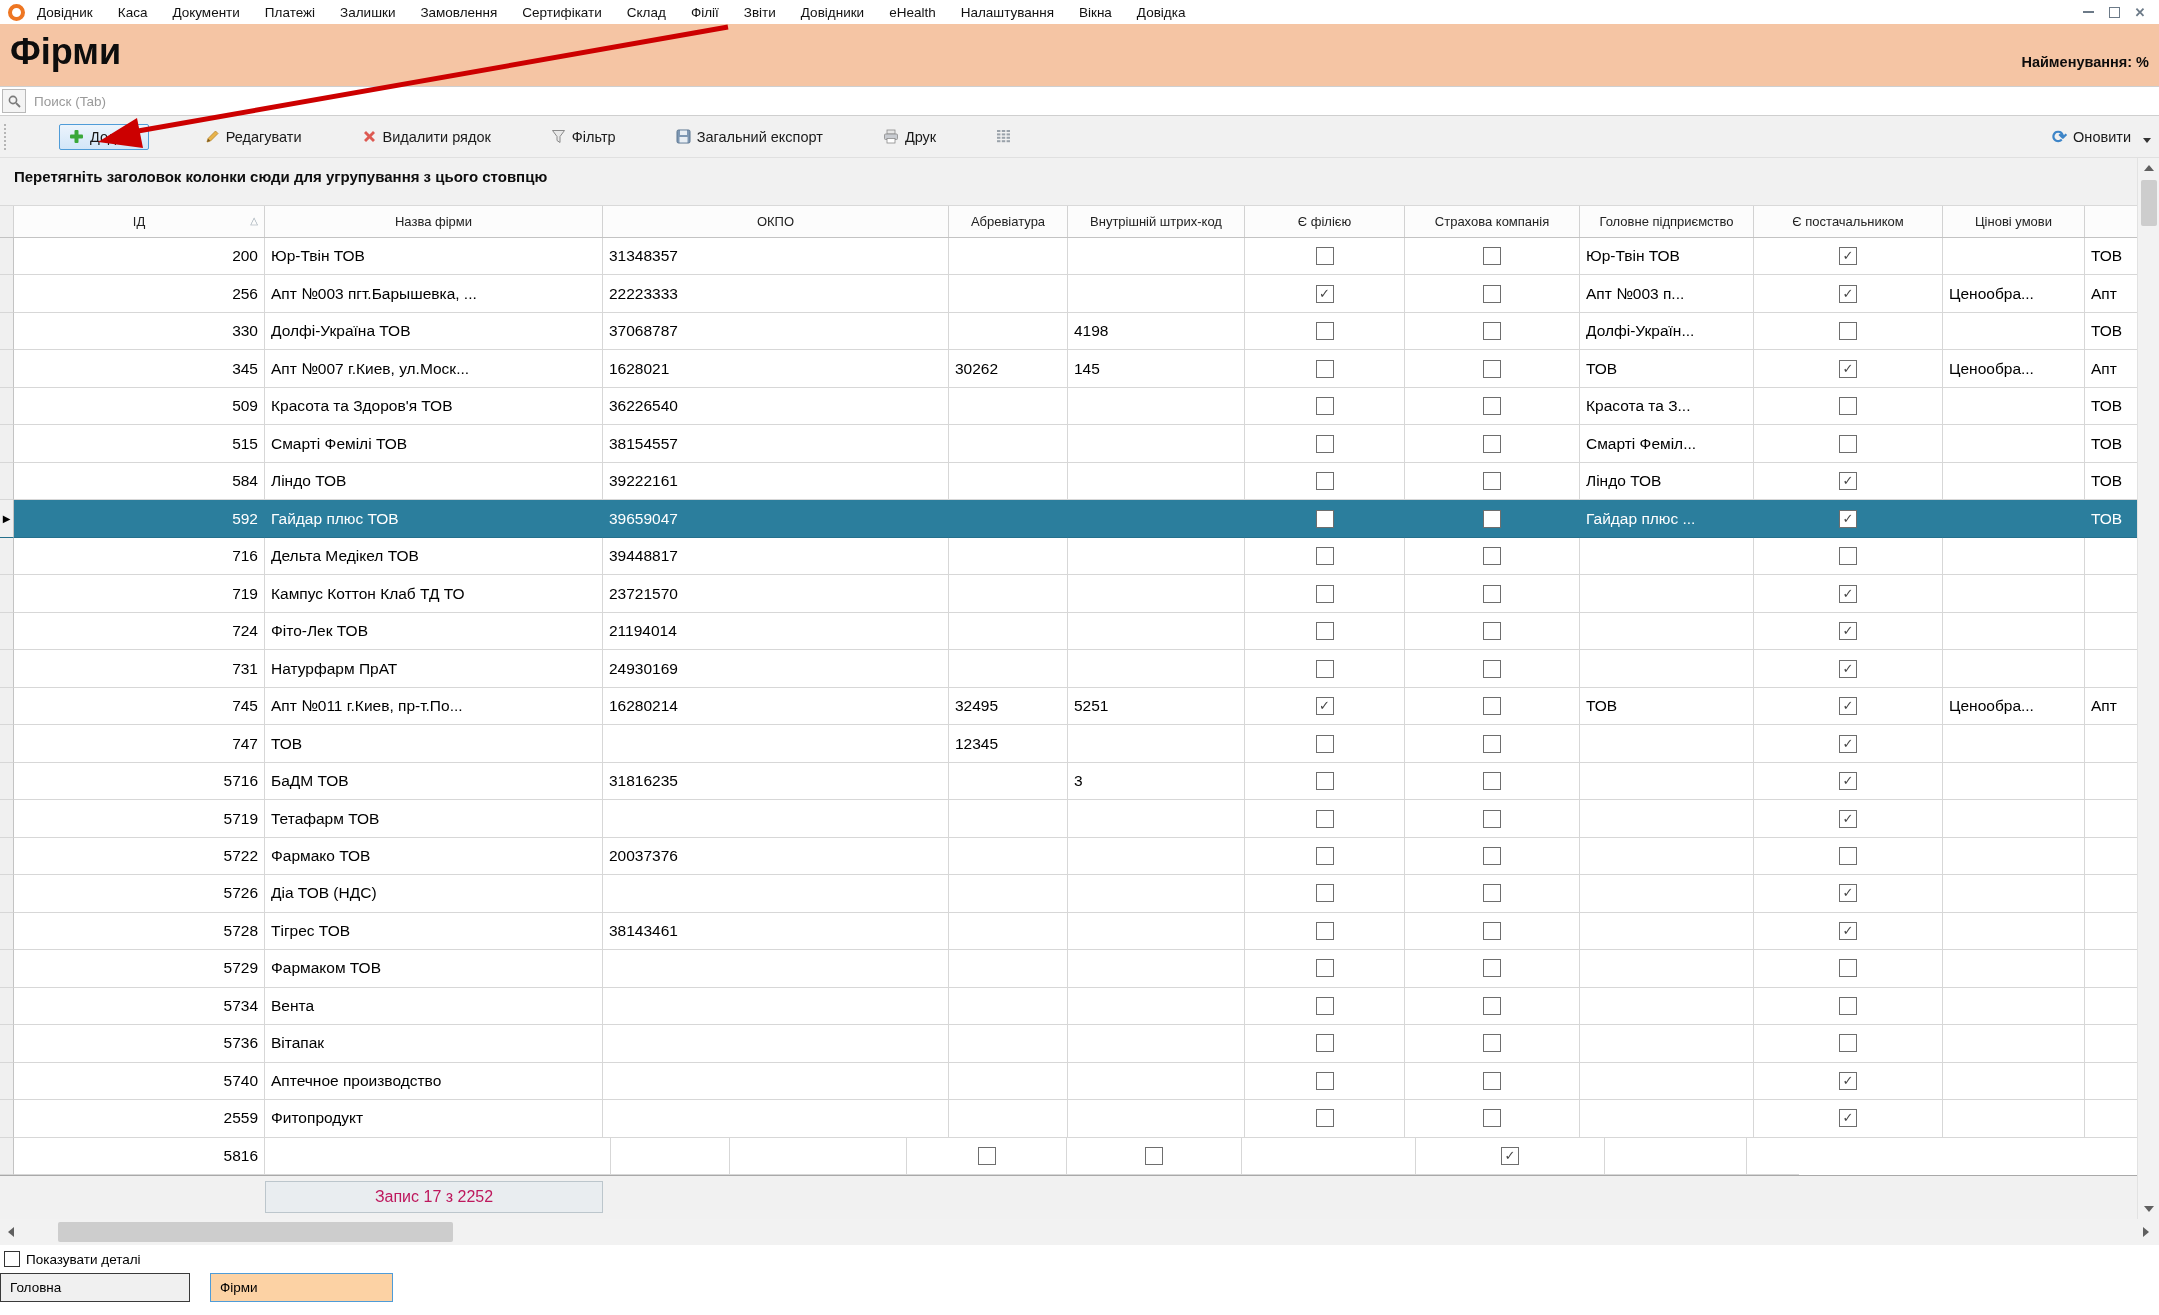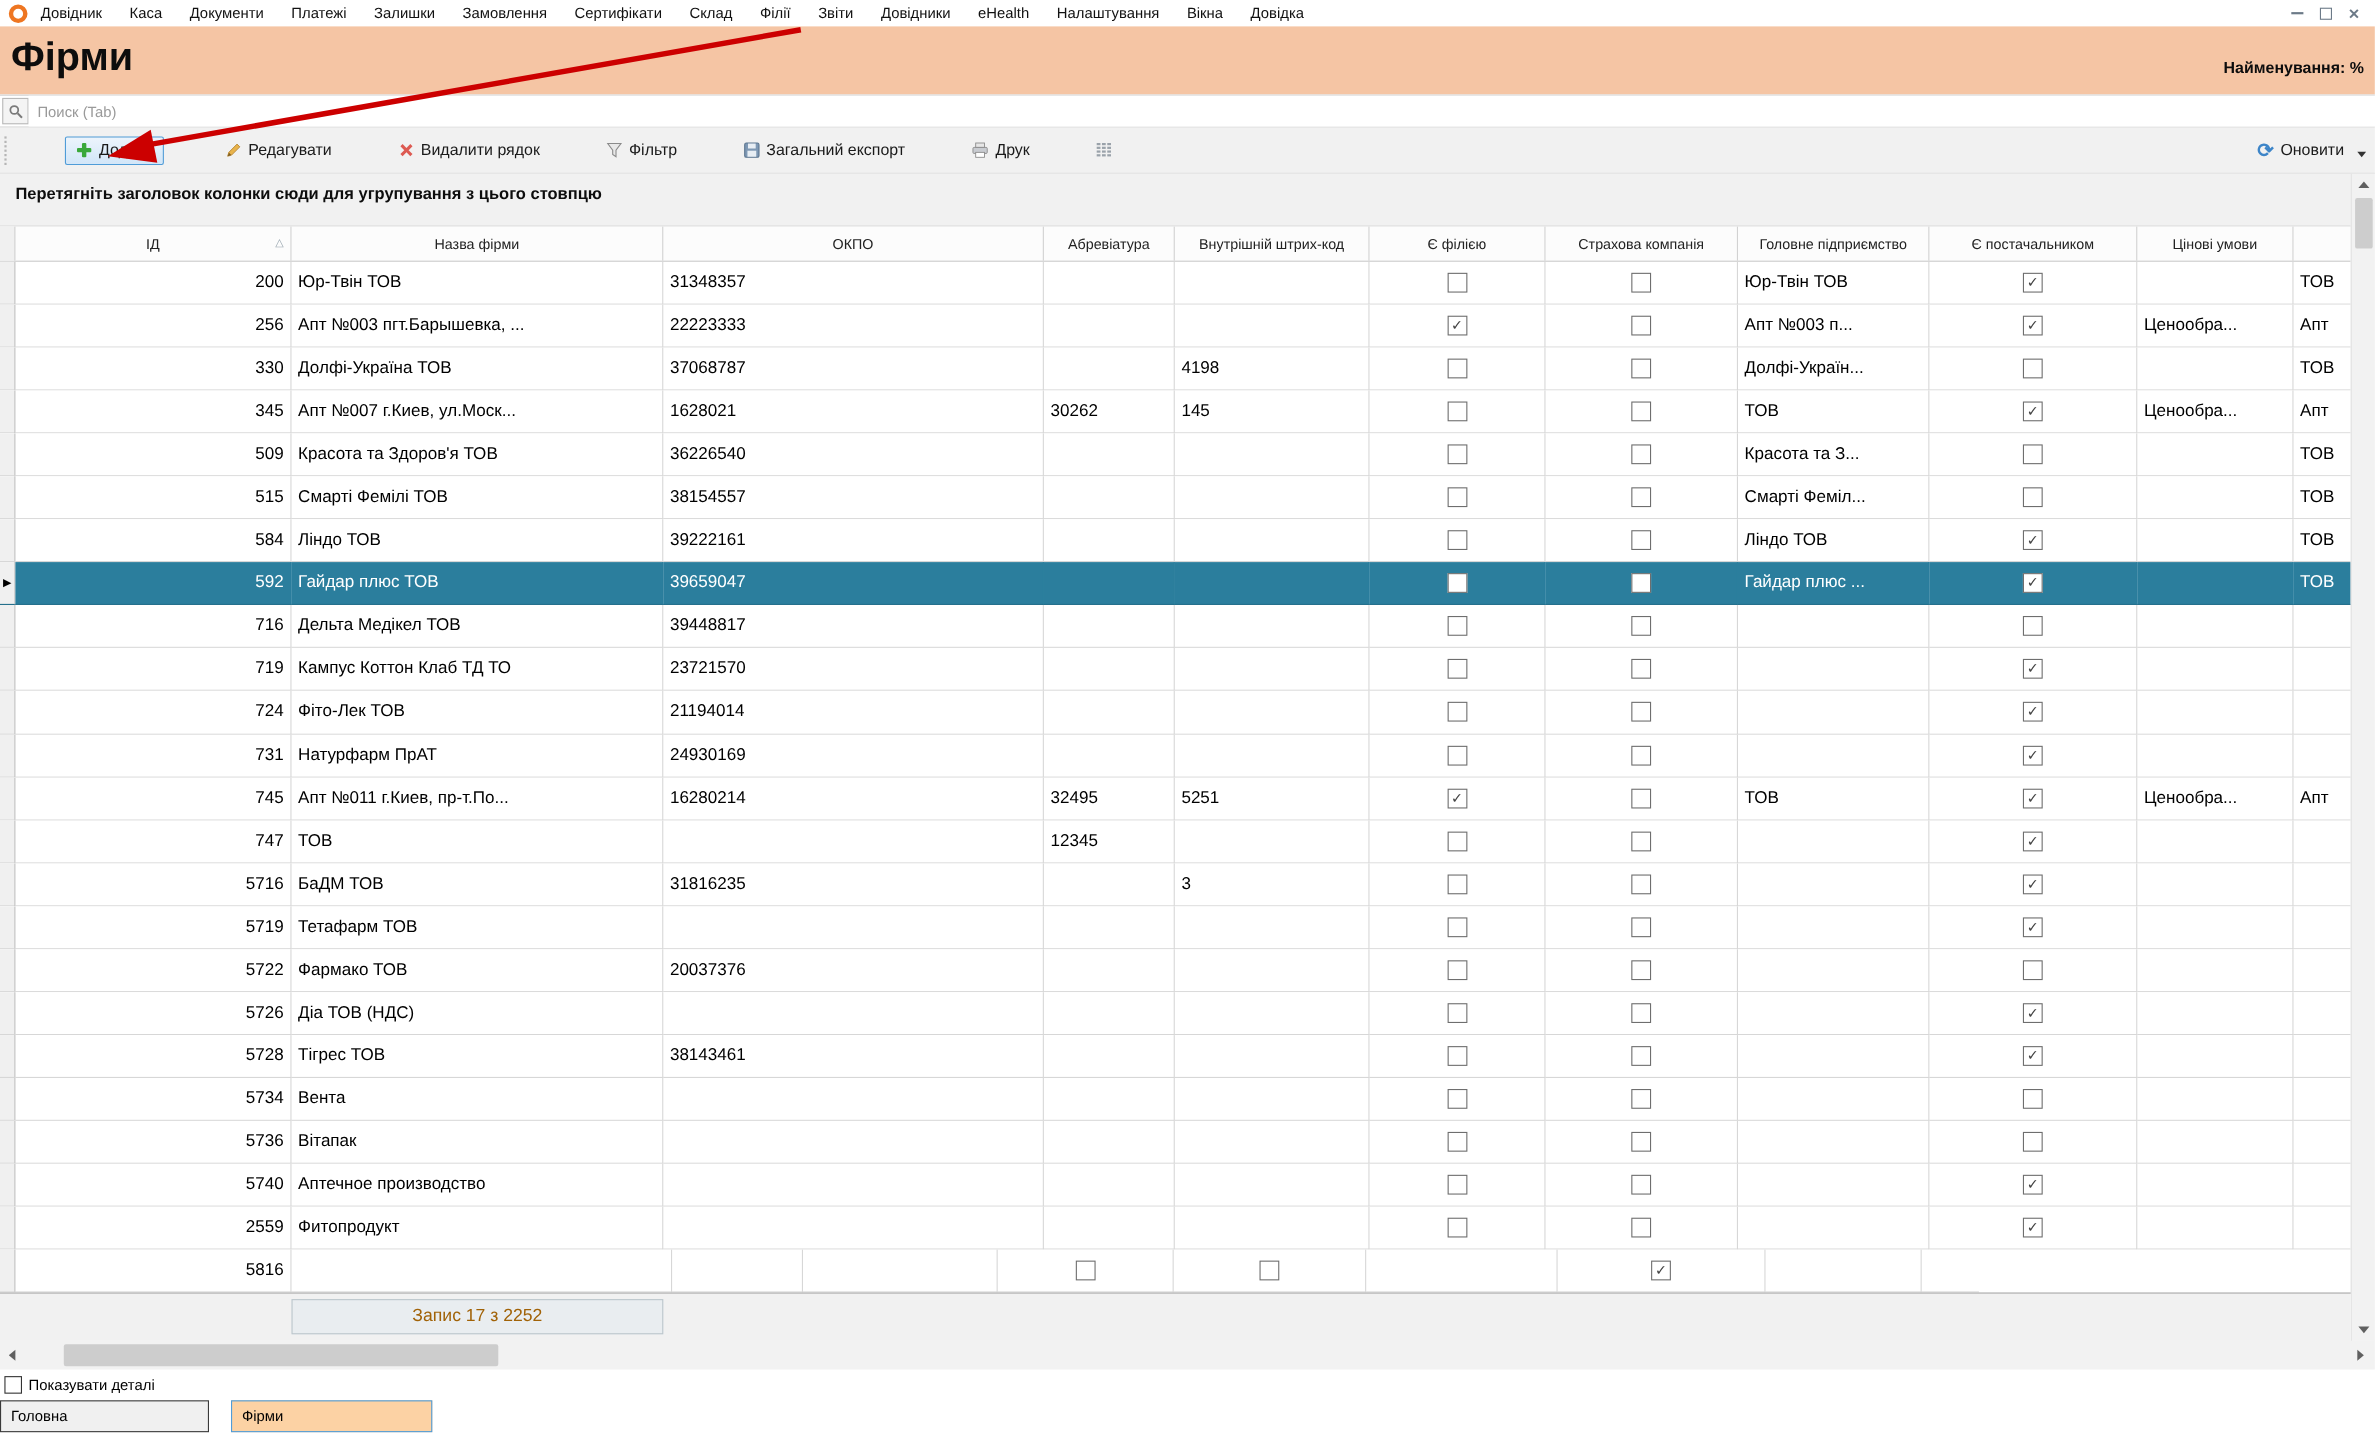--- a/index.html
+++ b/index.html
@@ -55,21 +55,21 @@
   .cell.num{justify-content:flex-end;}
   .cell.ctr{justify-content:center;}
   .c0{width:14px;} .c1{width:251px;} .c2{width:338px;} .c3{width:346px;} .c4{width:119px;}
   .c5{width:177px;} .c6{width:160px;} .c7{width:175px;} .c8{width:174px;} .c9{width:189px;}
   .c10{width:142px;} .c11{width:52px;border-right:none;}
   .grow.sel .cell{background:#2b7e9d;color:#fff;border-right-color:#2b7e9d;border-bottom-color:#25708c;}
   .grow.sel .cell.ind{background:#f0f0f0;color:#000;border-right-color:#c3c3c3;}
   .cb{width:16px;height:16px;border:1px solid #6e6e6e;background:#fff;display:inline-flex;align-items:center;justify-content:center;font-size:13px;color:#444;line-height:16px;}
 
   .grid-footer{height:44px;background:#f1f1f1;border-top:1px solid #a9a9a9;position:relative;box-sizing:border-box;}
-  .rec-box{position:absolute;left:265px;top:5px;width:338px;height:32px;background:#e9edf0;border:1px solid #bcc6cc;box-sizing:border-box;display:flex;align-items:center;justify-content:center;font-size:16px;color:#a16207;}
+  .rec-box{position:absolute;left:265px;top:5px;width:338px;height:32px;background:#e9edf0;border:1px solid #bcc6cc;box-sizing:border-box;display:flex;align-items:center;justify-content:center;font-size:16px;color:#be185d;}
 
   
   .vscroll{width:22px;background:#f2f2f2;display:flex;flex-direction:column;align-items:center;border-left:1px solid #e2e2e2;box-sizing:border-box;}
   .vs-up,.vs-down{width:22px;height:20px;display:flex;align-items:center;justify-content:center;}
   .tri-up{width:0;height:0;border-left:5px solid transparent;border-right:5px solid transparent;border-bottom:6px solid #606060;}
   .tri-down{width:0;height:0;border-left:5px solid transparent;border-right:5px solid transparent;border-top:6px solid #606060;}
   .vs-thumb{width:16px;height:46px;background:#cdcdcd;border-radius:2px;margin-top:2px;}
   .vs-track{flex:1;}
 
   
@@ -608,20 +608,40 @@
             </div>
             <div class="cell c8"></div>
             <div class="cell ctr c9">
               <span class="cb">✓</span>
             </div>
             <div class="cell c10"></div>
             <div class="cell c11"></div>
           </div>
           <div class="grow">
             <div class="cell ind c0"></div>
+            <div class="cell num c1">5729</div>
+            <div class="cell c2">Фармаком ТОВ</div>
+            <div class="cell c3"></div>
+            <div class="cell c4"></div>
+            <div class="cell c5"></div>
+            <div class="cell ctr c6">
+              <span class="cb"></span>
+            </div>
+            <div class="cell ctr c7">
+              <span class="cb"></span>
+            </div>
+            <div class="cell c8"></div>
+            <div class="cell ctr c9">
+              <span class="cb"></span>
+            </div>
+            <div class="cell c10"></div>
+            <div class="cell c11"></div>
+          </div>
+          <div class="grow">
+            <div class="cell ind c0"></div>
             <div class="cell num c1">5734</div>
             <div class="cell c2">Вента</div>
             <div class="cell c3"></div>
             <div class="cell c4"></div>
             <div class="cell c5"></div>
             <div class="cell ctr c6">
               <span class="cb"></span>
             </div>
             <div class="cell ctr c7">
               <span class="cb"></span>

